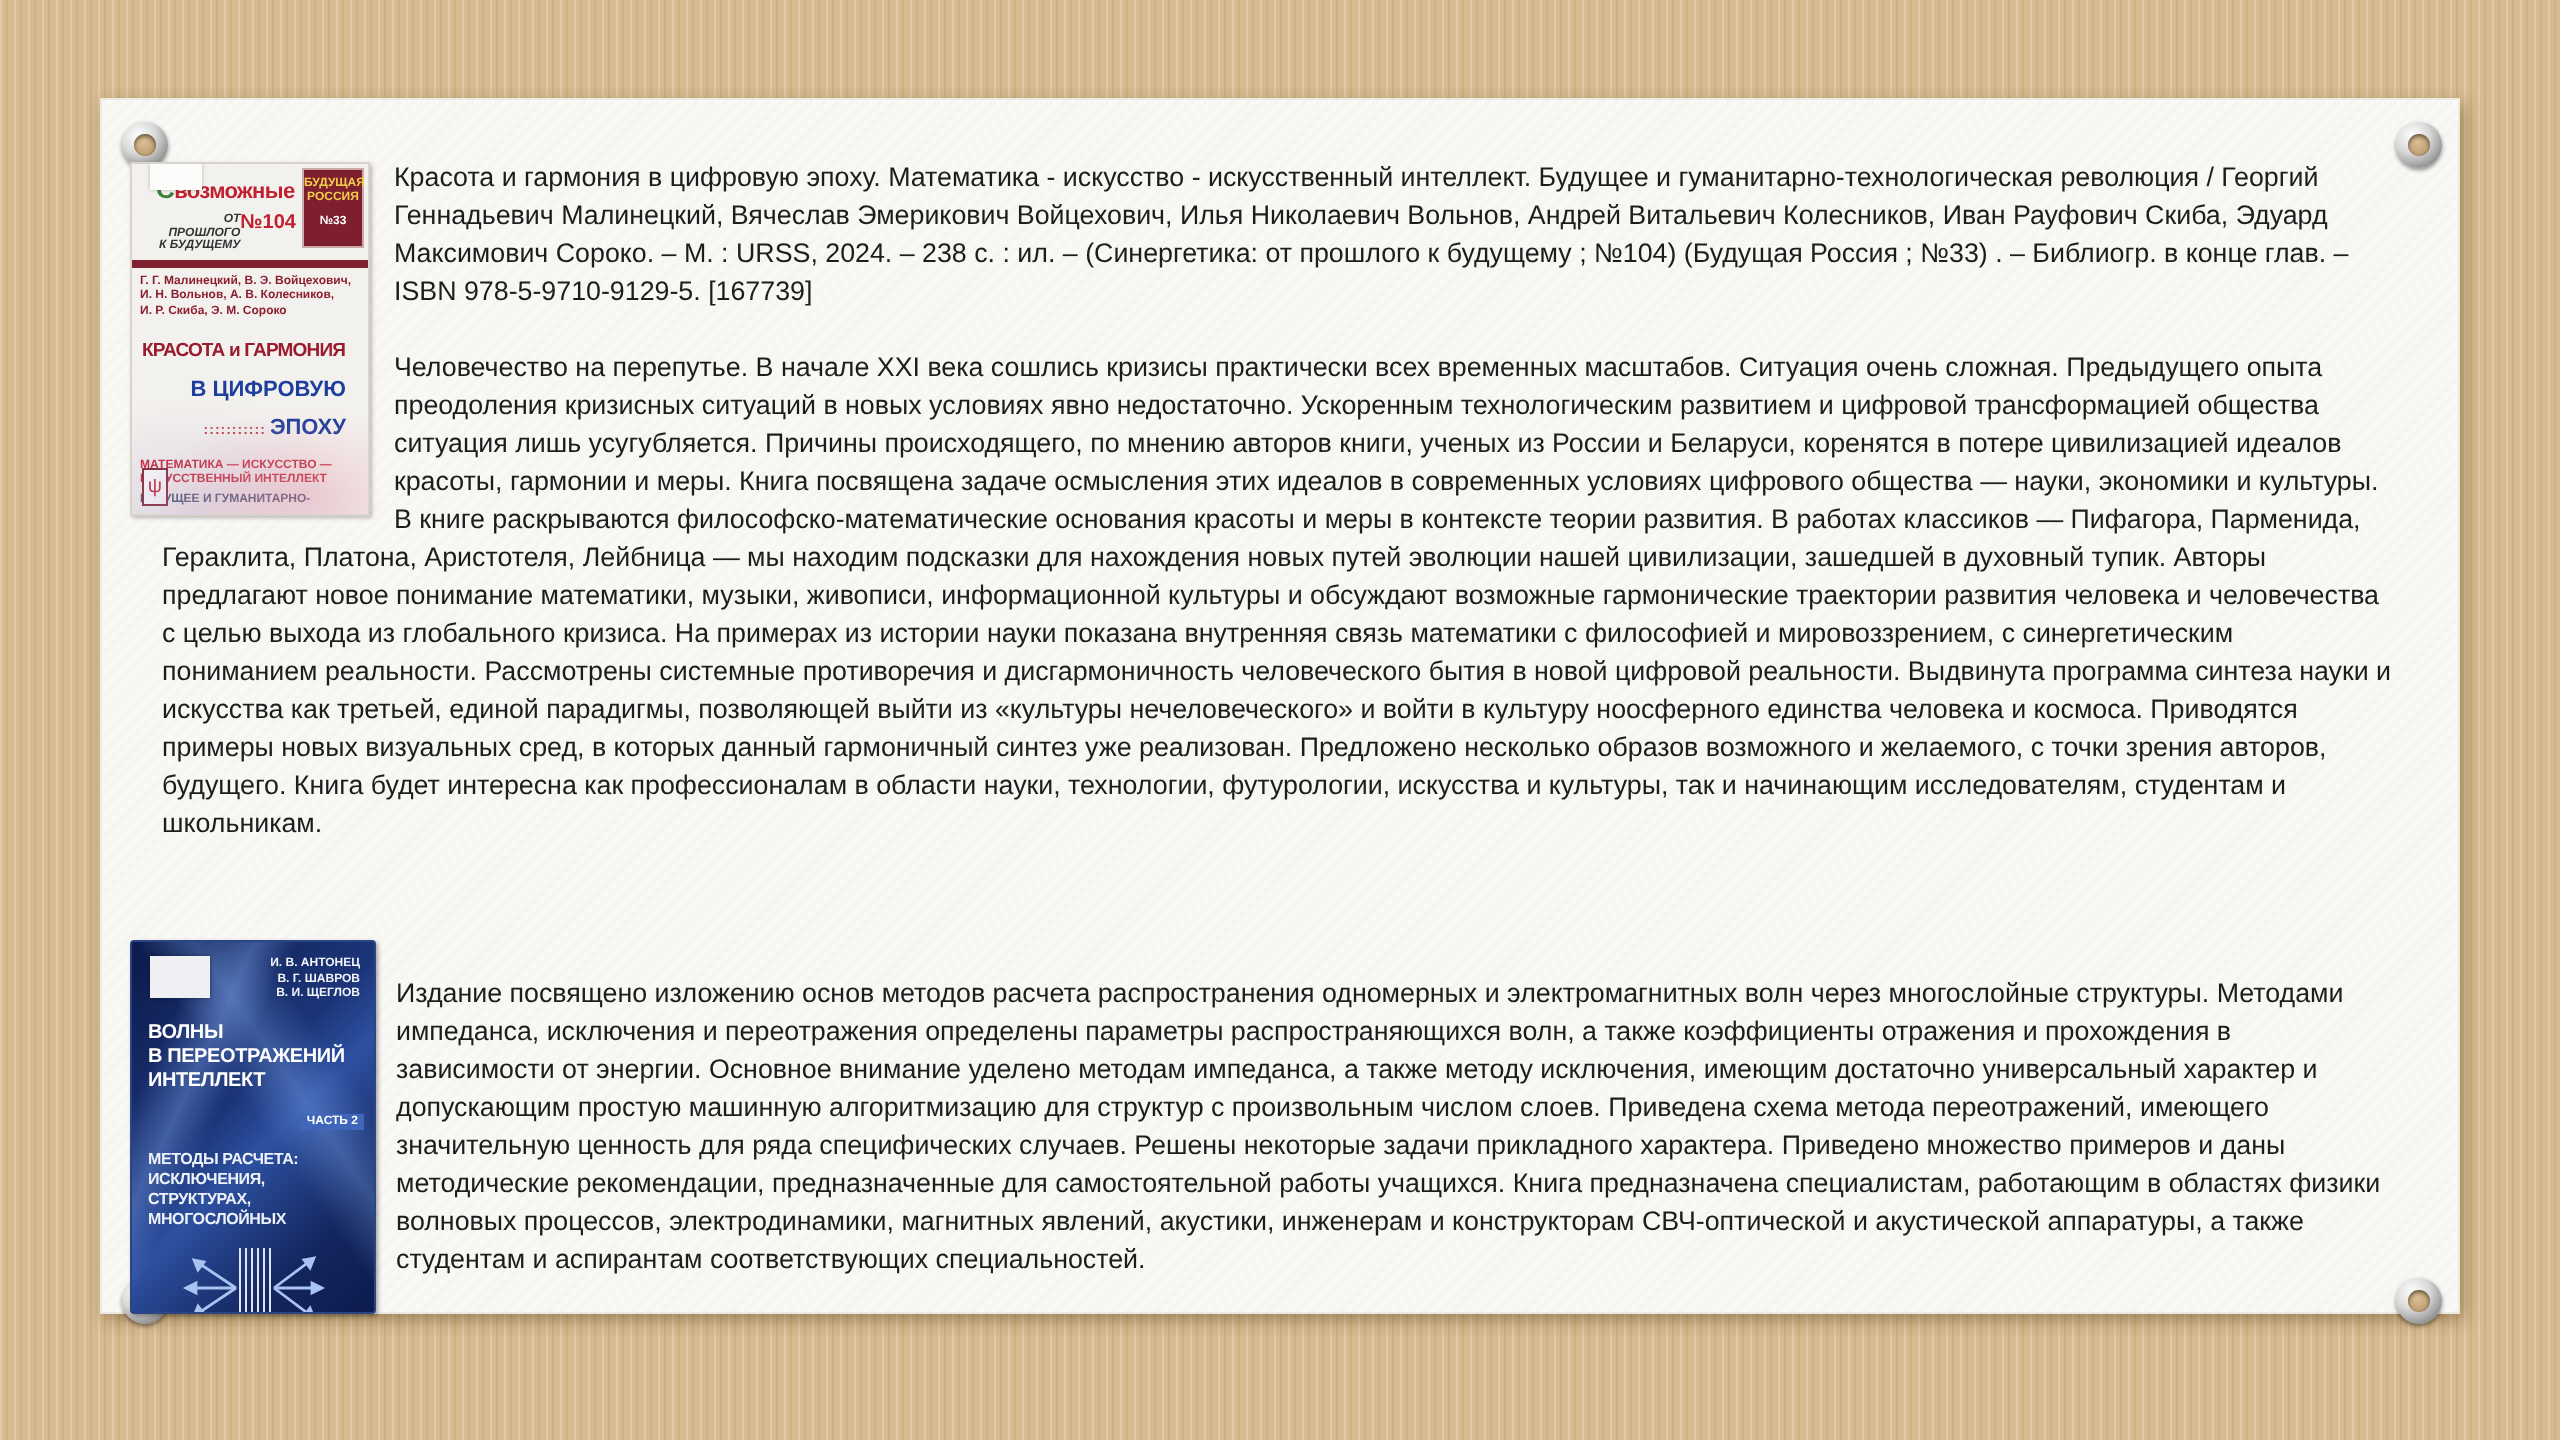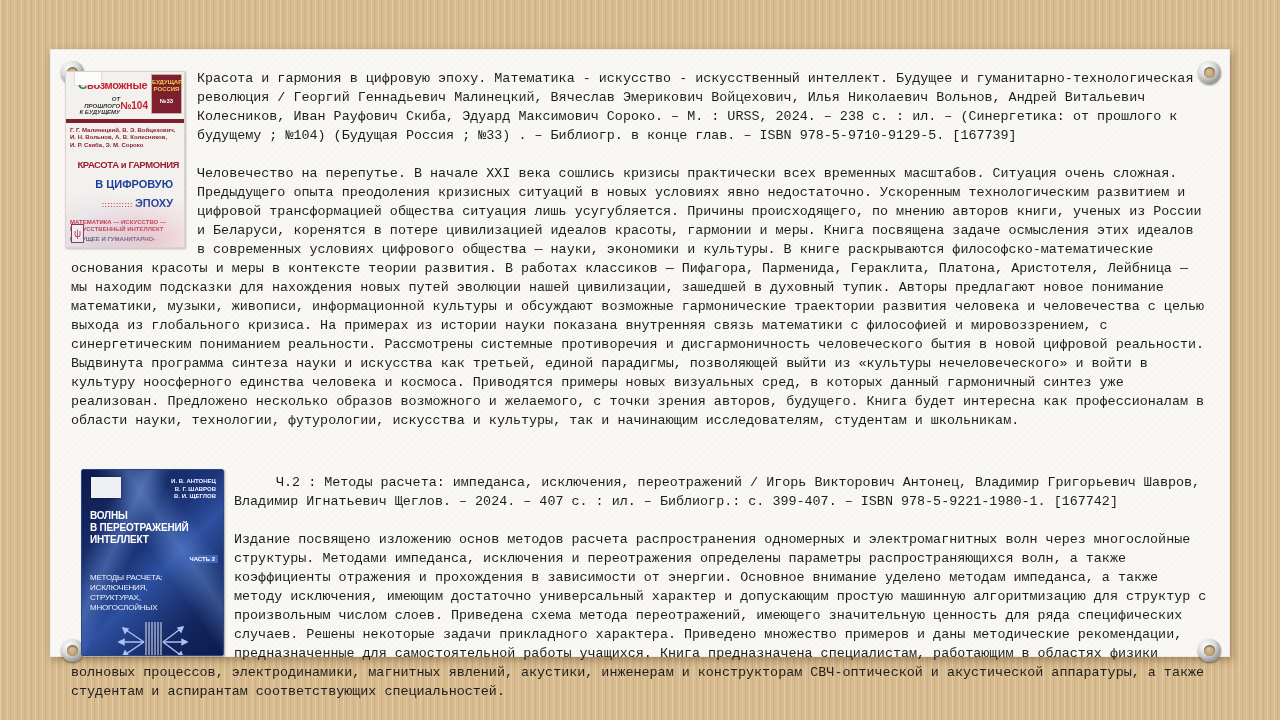--- a/index.html
+++ b/index.html
@@ -32,21 +32,21 @@
     content:''; position:absolute; inset:6px; border-radius:50%;
     background: radial-gradient(circle at 42% 35%, #dcc096 0%, #c4a478 60%, #a8885c 100%);
     box-shadow: inset 0 1px 2px rgba(0,0,0,0.55);
   }
   .grommet.tl { left:10px; top:11px; }
   .grommet.tr { left:1147px; top:11px; }
   .grommet.bl { left:10px; top:589px; }
   .grommet.br { left:1147px; top:589px; }
 
   .record { font-size:13.4px; line-height:19px; color:#1d1d1d; }
-  .record p { margin:6px;font-family:Liberation Mono, monospace; }
+  .record p { margin:16px; }
   .record .gap-after { margin-bottom:19px; }
   .record .part-line { text-indent:42px; }
   .record .annot { margin-top:19px; }
   .record2 { clear:both; padding-top:31px; }
   b.auth { font-weight:bold; }
 
   
   .cover1 {
     float:left; width:120px; height:177px; margin:2px 12px 4px 0;
     position:relative; overflow:hidden;
@@ -62,56 +62,56 @@
   .c1-sticker { position:absolute; left:9px; top:0; width:26px; height:13px; background:#fcfcfb; box-shadow:0 0 2px rgba(0,0,0,0.25); }
   .c1-badge {
     position:absolute; right:2px; top:2px; width:31px; height:40px;
     background:#7d1f2d; border:1px solid #caa; color:#f2cf4e;
     font-size:6px; font-weight:bold; text-align:center; line-height:7px; padding-top:4px;
   }
   .c1-badge .num { color:#fff; margin-top:5px; font-size:6px; }
   .c1-top { padding:3px 36px 0 12px; }
   .c1-series { font-size:11px; font-weight:bold; color:#c22030; letter-spacing:-0.3px; white-space:nowrap; }
   .c1-series .ini { color:#3f7d3c; font-size:13px; }
-  .c1-toprow { display:flex; justify-content:flex-end; align-items:center; gap:0; margin-top:1px; }
+  .c1-toprow { display:flex; justify-content:flex-end; align-items:flex-start; gap:0; margin-top:1px; }
   .c1-tagline { font-size:6px; font-weight:bold; font-style:italic; color:#333; text-align:right; line-height:6.5px; }
   .c1-num { font-size:10px; font-weight:bold; color:#c22030; line-height:9px; }
   .c1-bar { height:4px; background:#7d1f2d; margin-top:3px; }
   .c1-authors { margin:4px 2px 0 4px; font-size:6px; font-weight:bold; color:#8c1f2f; line-height:7.5px; }
   .c1-title { margin-top:6px; padding:0 5px; }
-  .c1-title .t1 { font-size:9.5px; font-weight:bold; color:#9b1b2e; letter-spacing:-0.4px; text-align:right; white-space:nowrap; }
+  .c1-title .t1 { font-size:9.5px; font-weight:bold; color:#9b1b2e; letter-spacing:-0.4px; text-align:left; white-space:nowrap; }
   .c1-title .t2 { font-size:11px; font-weight:bold; color:#1d3e9c; text-align:right; padding-right:6px; margin-top:1px; }
   .c1-title .t3 { font-size:11px; font-weight:bold; color:#1d3e9c; text-align:right; padding-right:6px; white-space:nowrap; }
   .c1-title .dots { font-size:7px; color:#c43545; letter-spacing:0.5px; font-weight:bold; margin-right:2px; }
   .c1-sub-red { margin:5px 0 0 4px; font-size:6px; font-weight:bold; color:#c22030; line-height:7px; }
   .c1-sub-blue { margin:3px 0 0 4px; font-size:6px; font-weight:bold; color:#3d4a66; line-height:7px; }
   .c1-logo {
     position:absolute; left:5px; bottom:4px; width:13px; height:19px;
     border:1px solid #7d1f2d; background:#fff; color:#c22030;
     font-size:10px; text-align:center; line-height:17px;
   }
 
   
   .cover2 {
-    float:left; width:143px; height:187px; margin:2px 10px 4px 16px;
+    float:left; width:123px; height:187px; margin:2px 10px 4px 0;
     position:relative; overflow:hidden; border-radius:2px;
     border:1px solid #2c4584;
     background:
       linear-gradient(115deg, rgba(130,170,255,0) 18%, rgba(140,180,255,0.35) 30%, rgba(130,170,255,0) 40%),
       linear-gradient(55deg, rgba(120,165,250,0) 52%, rgba(140,185,255,0.30) 64%, rgba(120,165,250,0) 76%),
       linear-gradient(135deg, #0c1a4a 0%, #1c3579 42%, #2d50a0 55%, #14265f 80%, #0d1b4d 100%);
     box-shadow:1px 1px 2px rgba(0,0,0,0.35);
     color:#fff;
   }
   .c2-sticker { position:absolute; left:9px; top:7px; width:30px; height:21px; background:#eef0f3; box-shadow:0 0 2px rgba(0,0,0,0.4); }
   .c2-authors { margin:8px 7px 0 0; text-align:right; font-size:6px; font-weight:bold; line-height:7.5px; color:#f2f4fa; }
   .c2-title { margin:9px 0 0 8px; font-size:10px; font-weight:bold; line-height:12px; letter-spacing:-0.2px; color:#ffffff; }
   .c2-part { text-align:right; margin:1px 5px 0 0; }
   .c2-part span { background:#3f66b8; color:#fff; font-size:6px; font-weight:bold; padding:1px 3px; }
-  .c2-methods { margin:4px 0 0 8px; font-size:8px; font-weight:normal; line-height:10px; color:#eef2fa; letter-spacing:-0.2px; }
+  .c2-methods { margin:4px 0 0 8px; font-size:8px; font-weight:bold; line-height:10px; color:#eef2fa; letter-spacing:-0.2px; }
   .c2-wave { display:block; margin:3px auto 0 auto; }
 </style>
 </head>
 <body>
 
 <div class="card">
   <div class="grommet tl"></div>
   <div class="grommet tr"></div>
   <div class="grommet bl"></div>
   <div class="grommet br"></div>
@@ -200,18 +200,17 @@
             <line x1="50" y1="26" x2="70" y2="11"></line>
               <polygon points="70,11 65,12 68,16"></polygon>
             <line x1="50" y1="26" x2="74" y2="26"></line>
               <polygon points="74,26 69,23.5 69,28.5"></polygon>
             <line x1="50" y1="26" x2="70" y2="41"></line>
               <polygon points="70,41 68,36 65,40"></polygon>
           </g>
         </svg>
       </div>
 
-      <p class="part-line">Ч.2 : Методы расчета: импеданса, исключения, переотражений / Игорь Викторович Антонец, Владимир Григорьевич Шавров, Владимир Игнатьевич Щеглов. – 2024. – 407 с. : ил. – Библиогр.: с. 399-407. – ISBN 978-5-9221-1980-1.   [167742]</p>
       <p class="annot">Издание посвящено изложению основ методов расчета распространения одномерных и электромагнитных волн через многослойные структуры. Методами импеданса, исключения и переотражения определены параметры распространяющихся волн, а также коэффициенты отражения и прохождения в зависимости от энергии. Основное внимание уделено методам импеданса, а также методу исключения, имеющим достаточно универсальный характер и допускающим простую машинную алгоритмизацию для структур с произвольным числом слоев. Приведена схема метода переотражений, имеющего значительную ценность для ряда специфических случаев. Решены некоторые задачи прикладного характера. Приведено множество примеров и даны методические рекомендации, предназначенные для самостоятельной работы учащихся. Книга предназначена специалистам, работающим в областях физики волновых процессов, электродинамики, магнитных явлений, акустики, инженерам и конструкторам СВЧ-оптической и акустической аппаратуры, а также студентам и аспирантам  соответствующих специальностей.</p>
     </div>
 
   </div>
 </div>
 
 </body></html>

